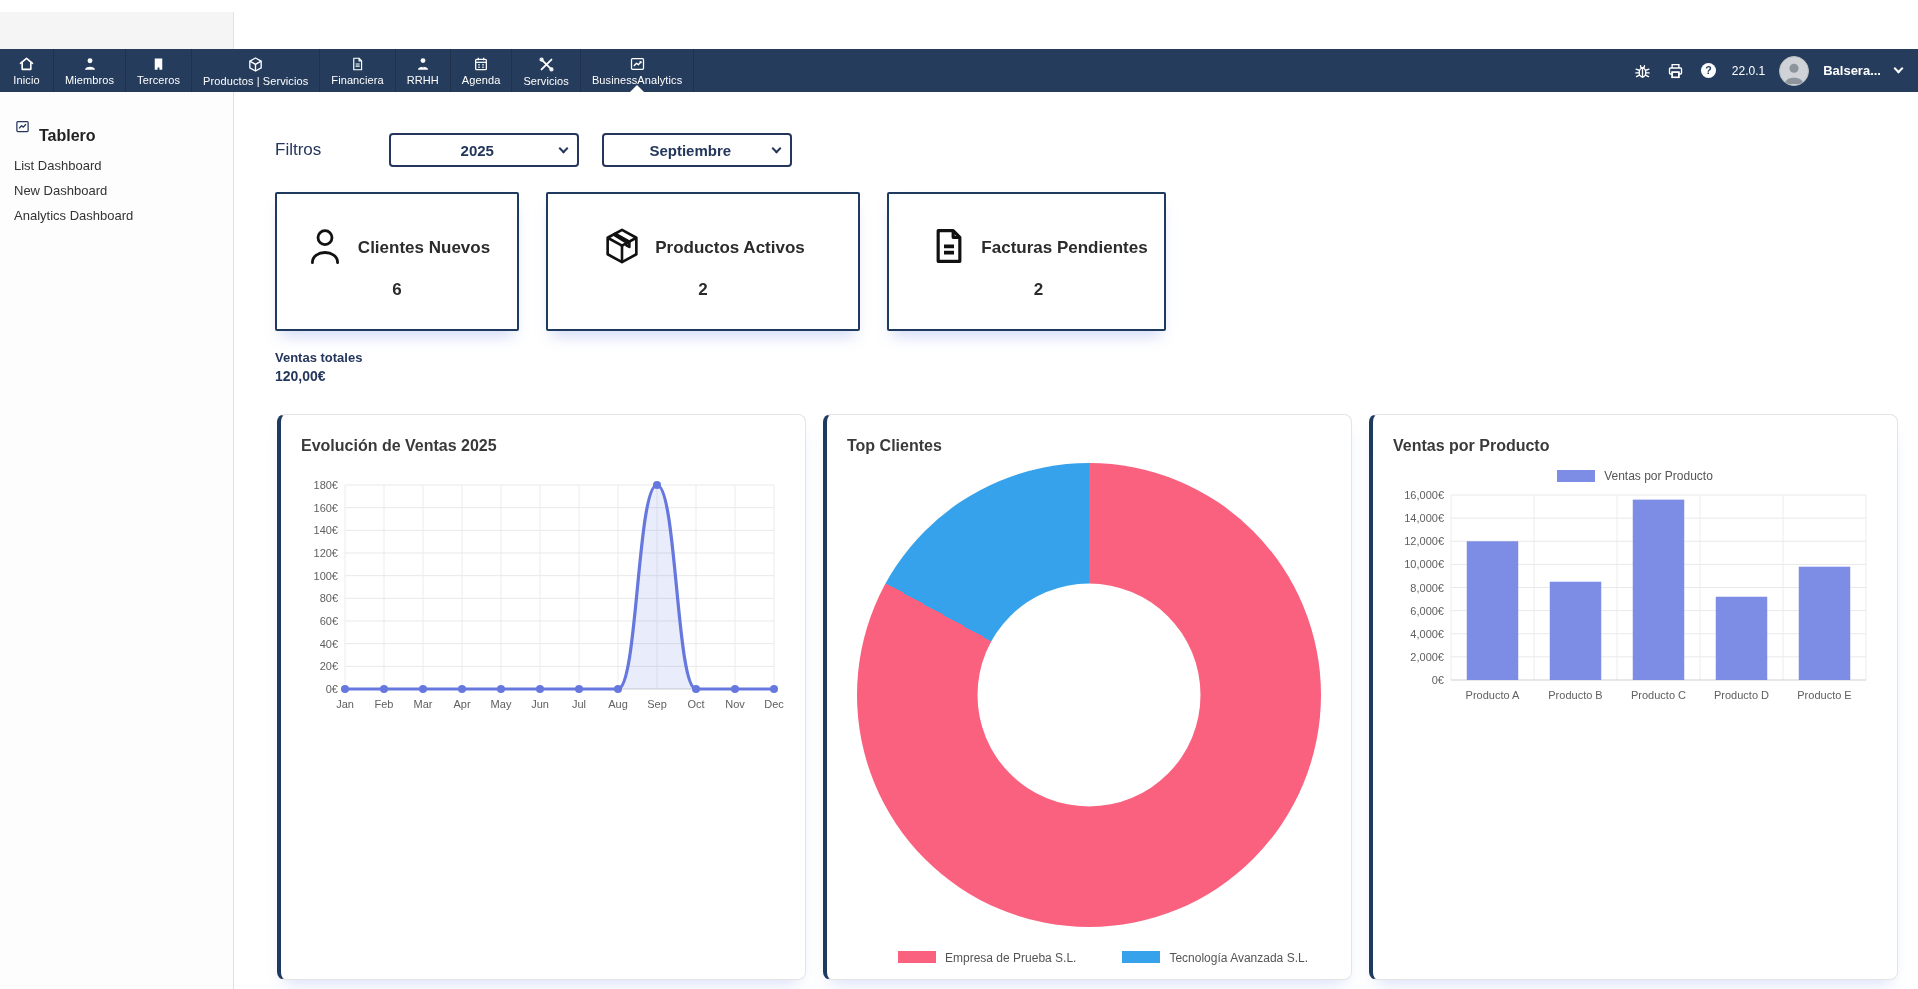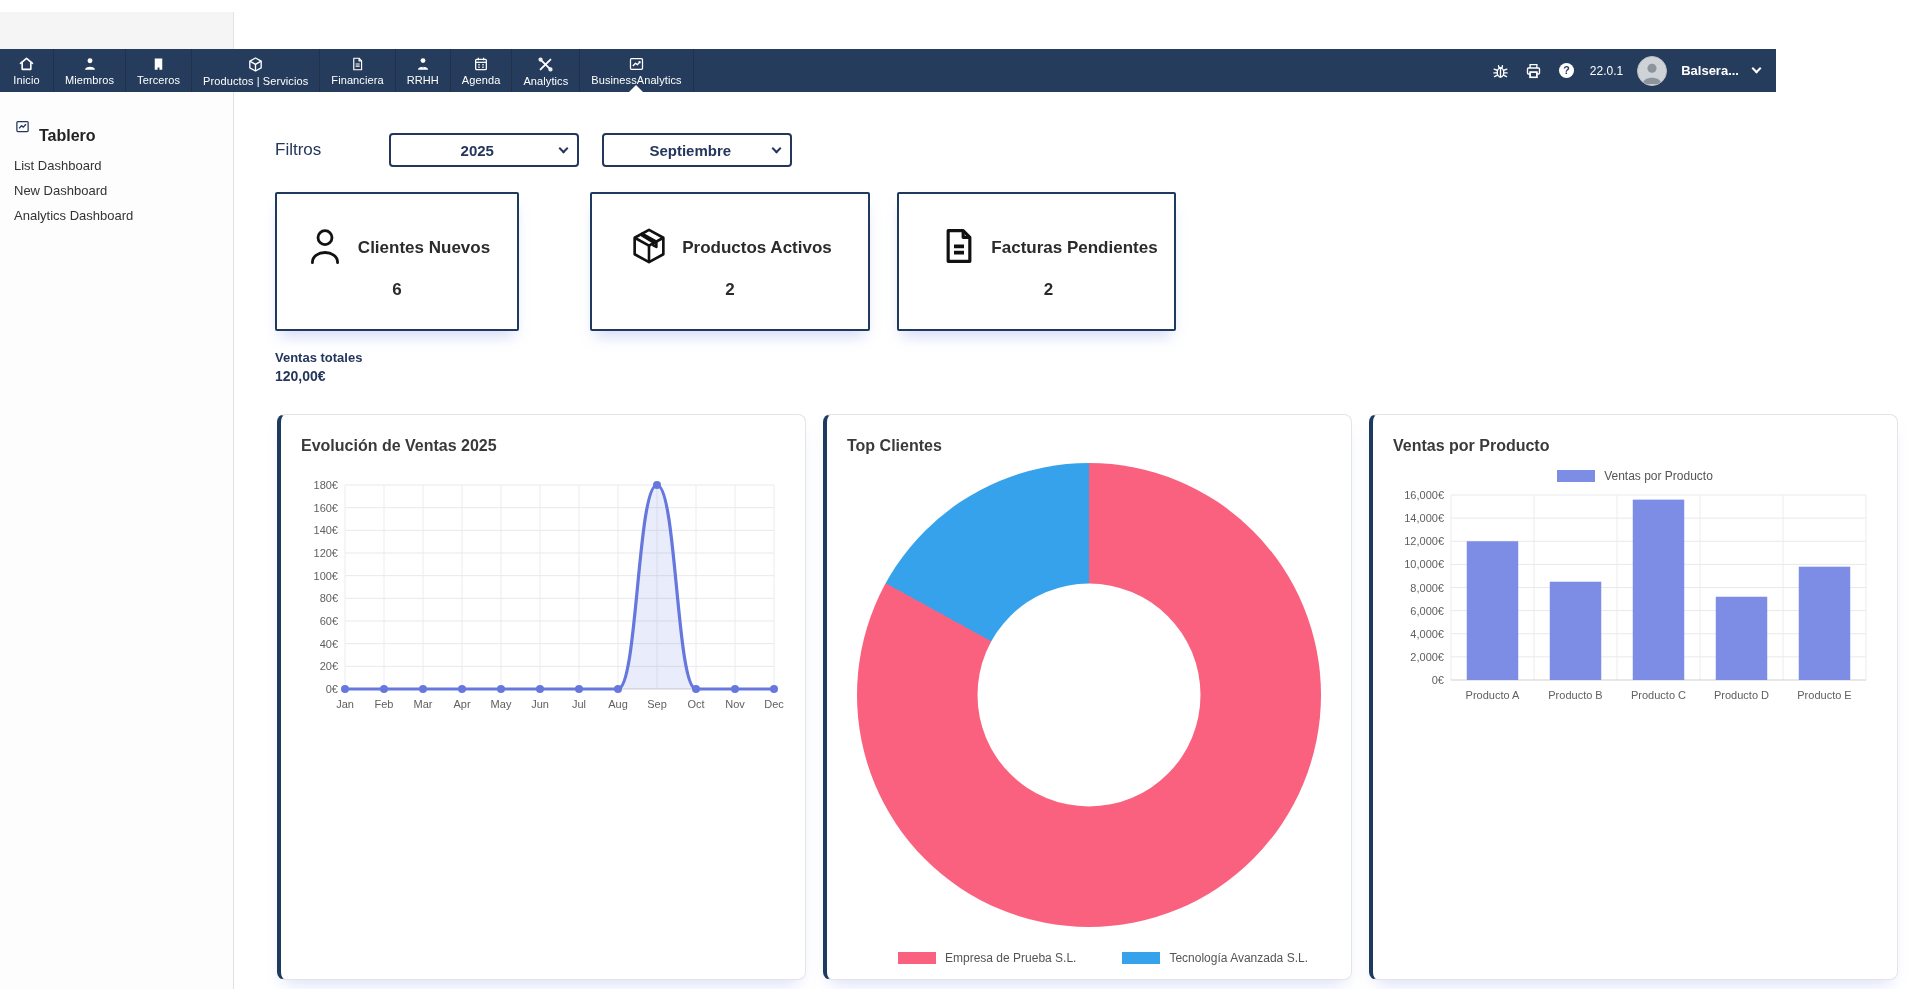--- a/index.html
+++ b/index.html
@@ -5,21 +5,21 @@
   * { box-sizing: border-box; margin: 0; padding: 0; }
   html,body { width:1918px; height:989px; background:#fff; overflow:hidden;
     font-family:"Liberation Sans","DejaVu Sans",sans-serif; }
 
   
   .topband { position:absolute; left:0; top:0; width:1918px; height:49px; background:#fff; }
   .topband .gray-block { position:absolute; left:0; top:12px; width:234px; height:37px;
     background:#f5f5f6; border-right:1px solid #e3e3e5; }
 
   
-  .navbar { position:absolute; left:0; top:49px; width:1776px; height:43px;
+  .navbar { position:absolute; left:0; top:49px; width:1918px; height:43px;
     background:#263c5c; display:flex; align-items:stretch; color:#fff; }
   .nav-item { position:relative; display:flex; flex-direction:column; align-items:center;
     justify-content:center; gap:2px; padding:3px 11px 2px; cursor:pointer;
     border-right:1px solid rgba(0,0,0,0.18); min-width:54px; }
   .nav-item .nav-label { font-size:11px; letter-spacing:.1px; }
   .nav-item svg { display:block; }
   .nav-item.active .active-caret { position:absolute; bottom:0; left:50%; margin-left:-7px;
     width:0; height:0; border-left:7px solid transparent; border-right:7px solid transparent;
     border-bottom:7px solid #ffffff; }
   .nav-right { margin-left:auto; display:flex; align-items:center; gap:14px; padding-right:16px; }
@@ -51,21 +51,21 @@
     padding:0 24px 0 10px; cursor:pointer; }
   .select-wrap .sel-chev { position:absolute; right:12px; top:12px; width:7px; height:7px;
     border-right:2px solid #24365c; border-bottom:2px solid #24365c; transform:rotate(45deg);
     pointer-events:none; }
 
   
   .kpi-row { position:absolute; left:41px; top:100px; display:flex; gap:27px; }
   .kpi-card { height:139px; border:2px solid #1f3a5f; border-radius:2px; background:#fff;
     display:flex; flex-direction:column; align-items:center; justify-content:center; gap:8px;
     box-shadow:0 10px 14px -5px rgba(130,150,230,0.35); cursor:default; }
-  .kpi-card.w1{ width:244px; } .kpi-card.w2{ width:280px;margin-left:44px; } .kpi-card.w3{ width:279px;padding-left:24px; }
+  .kpi-card.w1{ width:244px; } .kpi-card.w2{ width:314px; } .kpi-card.w3{ width:279px;padding-left:24px; }
   .kpi-top { display:flex; align-items:center; gap:12px; }
   .kpi-label { font-size:17px; font-weight:bold; color:#2b2b2b; }
   .kpi-value { font-size:17px; font-weight:bold; color:#2b2b2b; }
 
   
   .totals { position:absolute; left:41px; top:258px; color:#24365c; }
   .totals .t-label { font-size:13px; font-weight:bold; }
   .totals .t-value { font-size:14px; font-weight:bold; margin-top:3px; }
 
   
@@ -77,21 +77,21 @@
   svg text.tick { font-family:"Liberation Sans","DejaVu Sans",sans-serif; font-size:11px; fill:#606060; }
 
   
   .donut-wrap { position:absolute; left:50%; top:48px; transform:translateX(-50%);
     width:464px; height:464px; }
   .donut { width:464px; height:464px; border-radius:50%; }
   .donut-hole { position:absolute; left:50%; top:50%; transform:translate(-50%,-50%);
     width:222px; height:222px; border-radius:50%; background:#fff; }
   .legend-row { position:absolute; left:0; right:0; bottom:14px; display:flex;
     justify-content:center; align-items:center; gap:18px; }
-  .legend-entry { display:flex; align-items:center; gap:9px;padding-left:28px; }
+  .legend-entry { display:flex; align-items:flex-start; gap:9px;padding-left:28px; }
   .legend-swatch { width:38px; height:12px; display:inline-block; }
   .legend-text { font-size:12px; color:#555; }
 
   
   .bar-legend { display:flex; justify-content:center; align-items:center; gap:9px;
     margin:14px 0 2px; }
 </style>
 </head>
 <body>
 
@@ -177,21 +177,21 @@
 
   <div class="nav-item">
     <span>
         <svg width="17" height="17" viewBox="0 0 24 24" fill="none" stroke="#fff" stroke-width="2.6" stroke-linecap="round">
           <path d="M5 19 L19 5"></path>
           <path d="M5 5 L19 19"></path>
           <circle cx="5" cy="5" r="2.1" stroke-width="1.8"></circle>
           <circle cx="19" cy="19" r="2.1" stroke-width="1.8"></circle>
         </svg>
       </span>
-    <span class="nav-label">Analytics</span>
+    <span class="nav-label">Servicios</span>
   </div>
 
   <div class="nav-item active">
     <span>
         <svg width="17" height="16" viewBox="0 0 24 24" fill="none" stroke="#fff" stroke-width="1.9" stroke-linejoin="round">
           <rect x="3" y="4" width="18" height="16" rx="1.5"></rect>
           <path d="M6.5 15 L10.5 10.8 L13.3 13 L17.5 8.4" stroke-width="2.1"></path>
           <path d="M17.5 8.4 l-2.6 .3 M17.5 8.4 l-.3 2.6" stroke-width="1.4"></path>
         </svg>
       </span>

